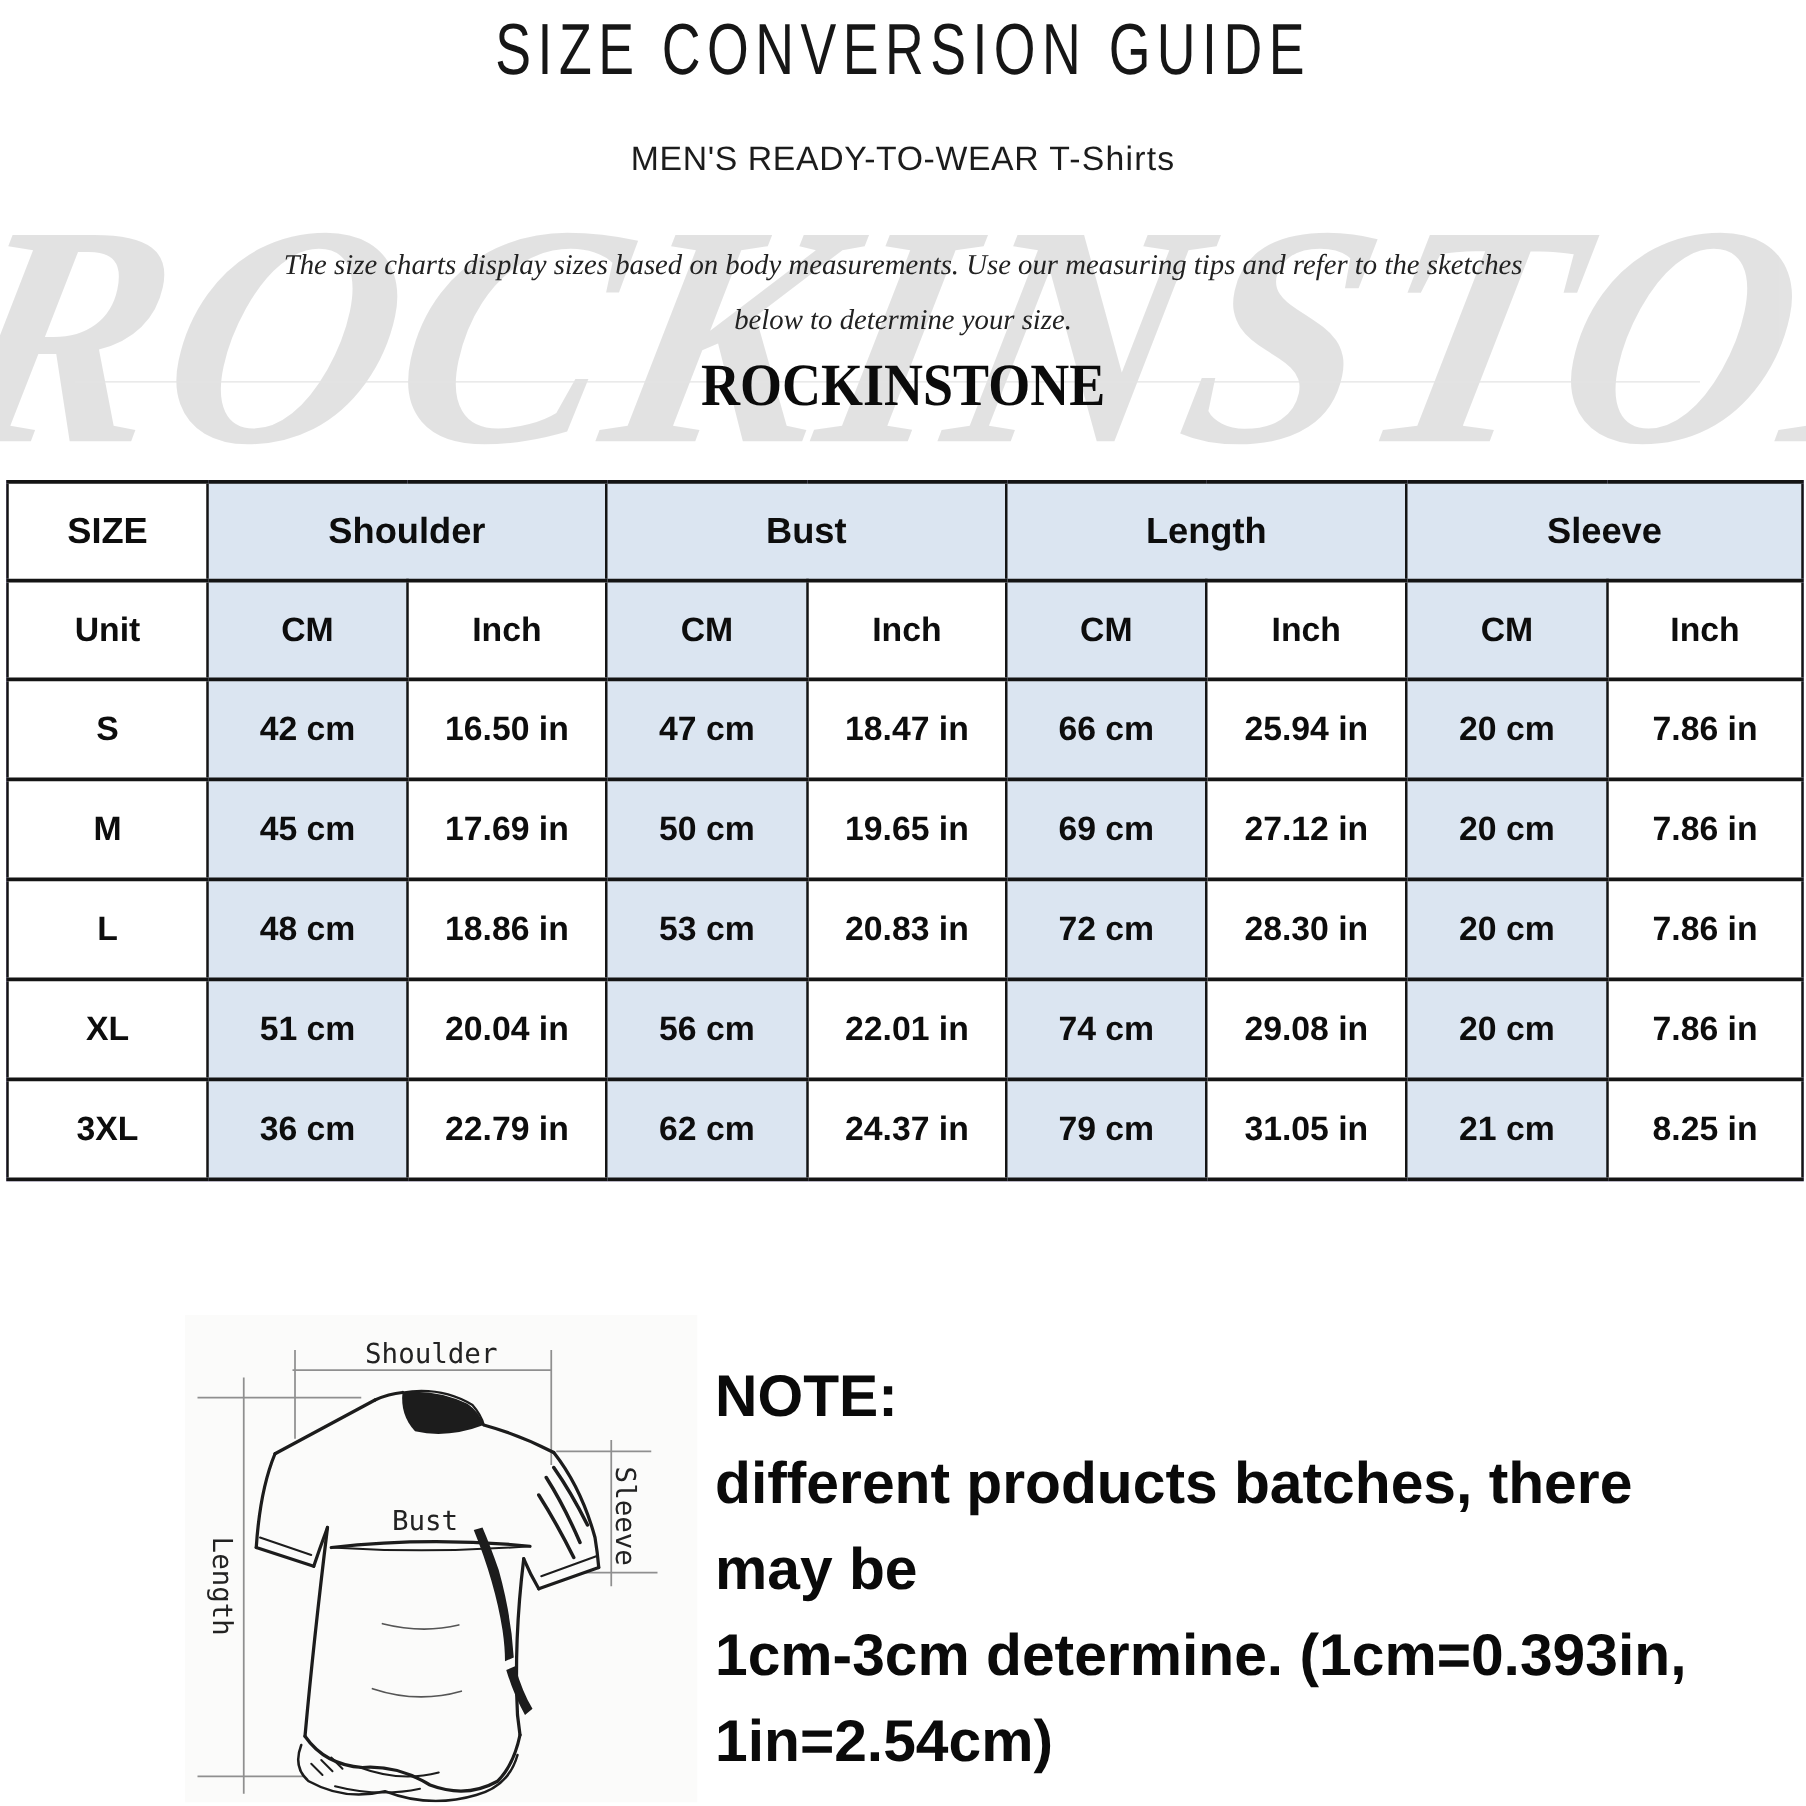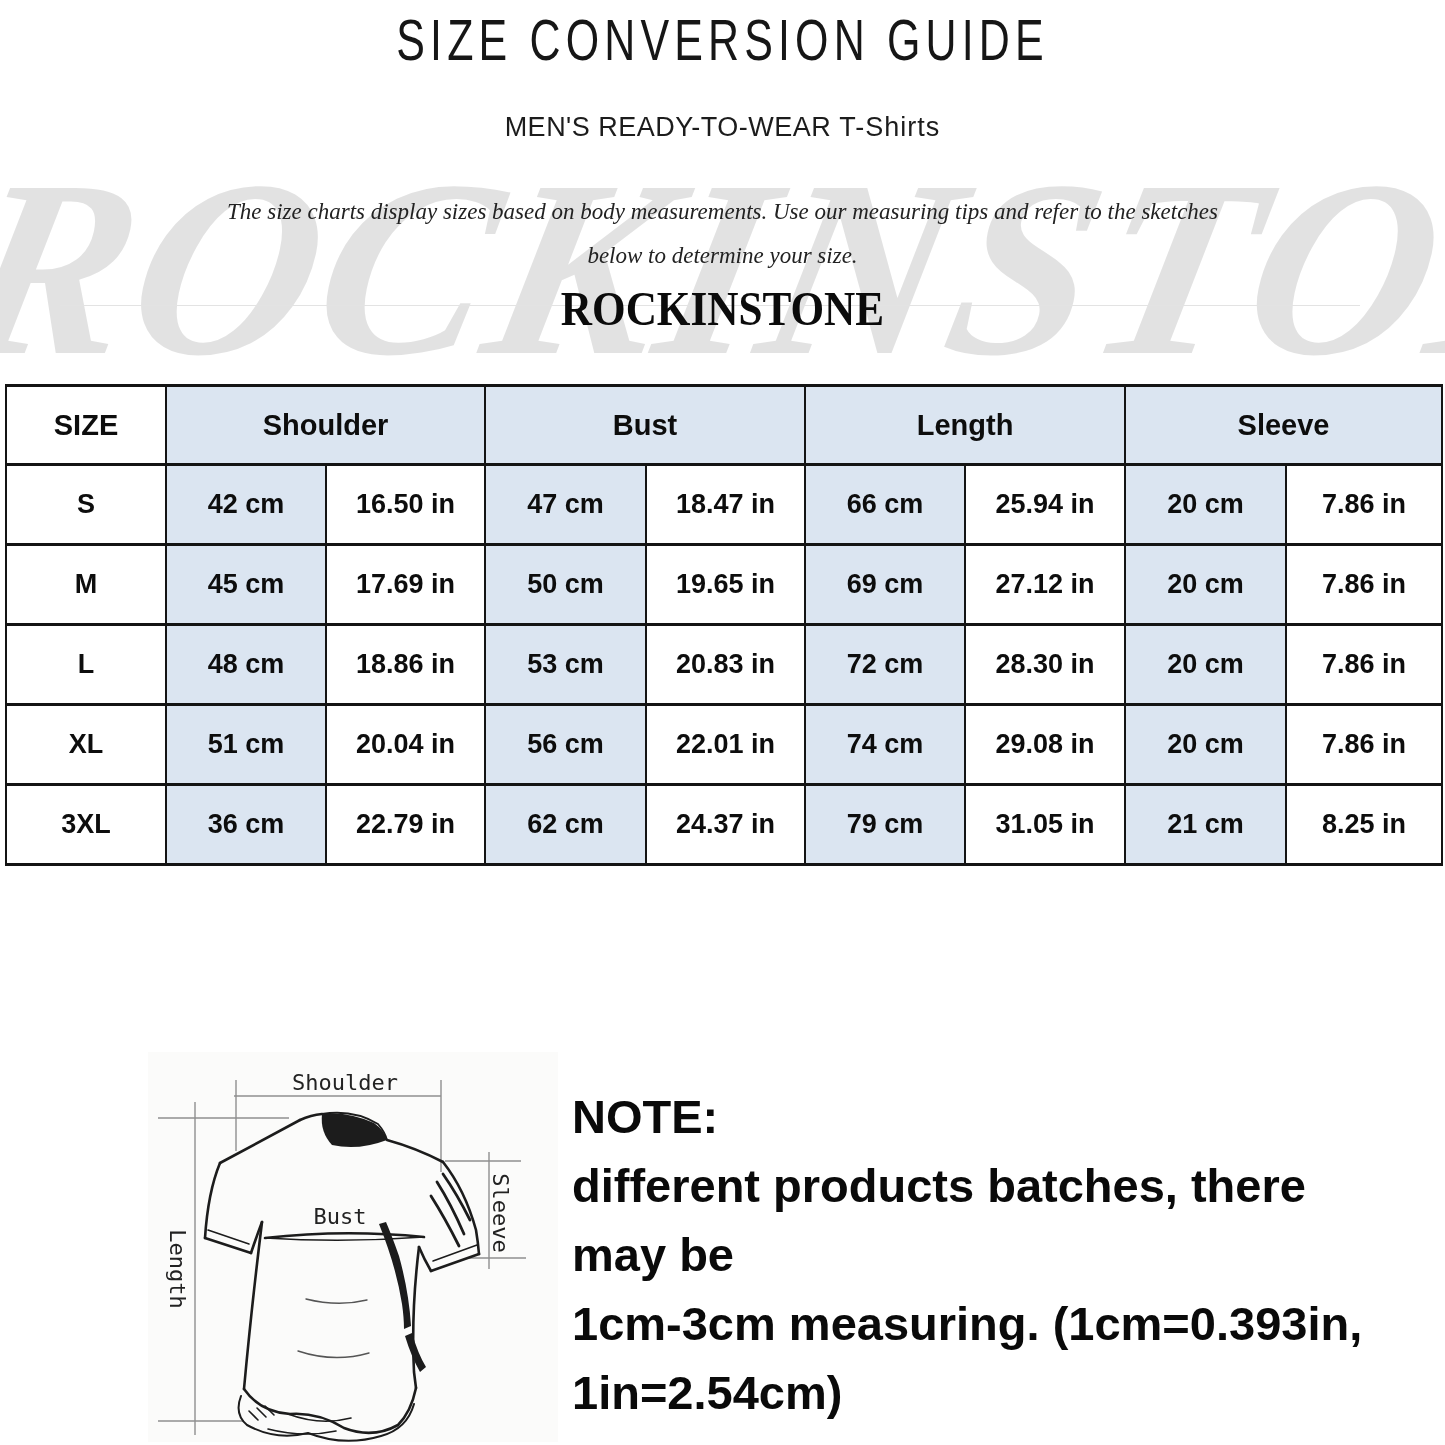--- a/index.html
+++ b/index.html
@@ -75,20 +75,31 @@
         <col style="width:161px">
         <col style="width:156px">
     </colgroup>
     <thead>
       <tr class="grp">
         <th>SIZE</th>
         <th class="blu" colspan="2">Shoulder</th>
         <th class="blu" colspan="2">Bust</th>
         <th class="blu" colspan="2">Length</th>
         <th class="blu" colspan="2">Sleeve</th>
+      </tr>
+      <tr class="unit">
+        <th>Unit</th>
+        <th class="blu">CM</th>
+        <th>Inch</th>
+        <th class="blu">CM</th>
+        <th>Inch</th>
+        <th class="blu">CM</th>
+        <th>Inch</th>
+        <th class="blu">CM</th>
+        <th>Inch</th>
       </tr>
     </thead>
     <tbody>
         <tr>
           <th>S</th>
           <td class="blu">42 cm</td>
           <td>16.50 in</td>
           <td class="blu">47 cm</td>
           <td>18.47 in</td>
           <td class="blu">66 cm</td>
@@ -194,16 +205,16 @@
 
     <text x="197" y="38" font-size="22" text-anchor="middle">Shoulder</text>
     <text x="192" y="172" font-size="22" text-anchor="middle">Bust</text>
     <text transform="translate(22,217) rotate(90)" font-size="22" text-anchor="middle">Length</text>
     <text transform="translate(345,161) rotate(90)" font-size="22" text-anchor="middle">Sleeve</text>
   </svg>
 
   <div class="note">
     <div>NOTE:</div>
     <div>different products batches, there may be</div>
-    <div>1cm-3cm measuring. (1cm=0.393in, 1in=2.54cm)</div>
+    <div>1cm-3cm determine. (1cm=0.393in, 1in=2.54cm)</div>
   </div>
 
 </div>
 
 </body></html>

